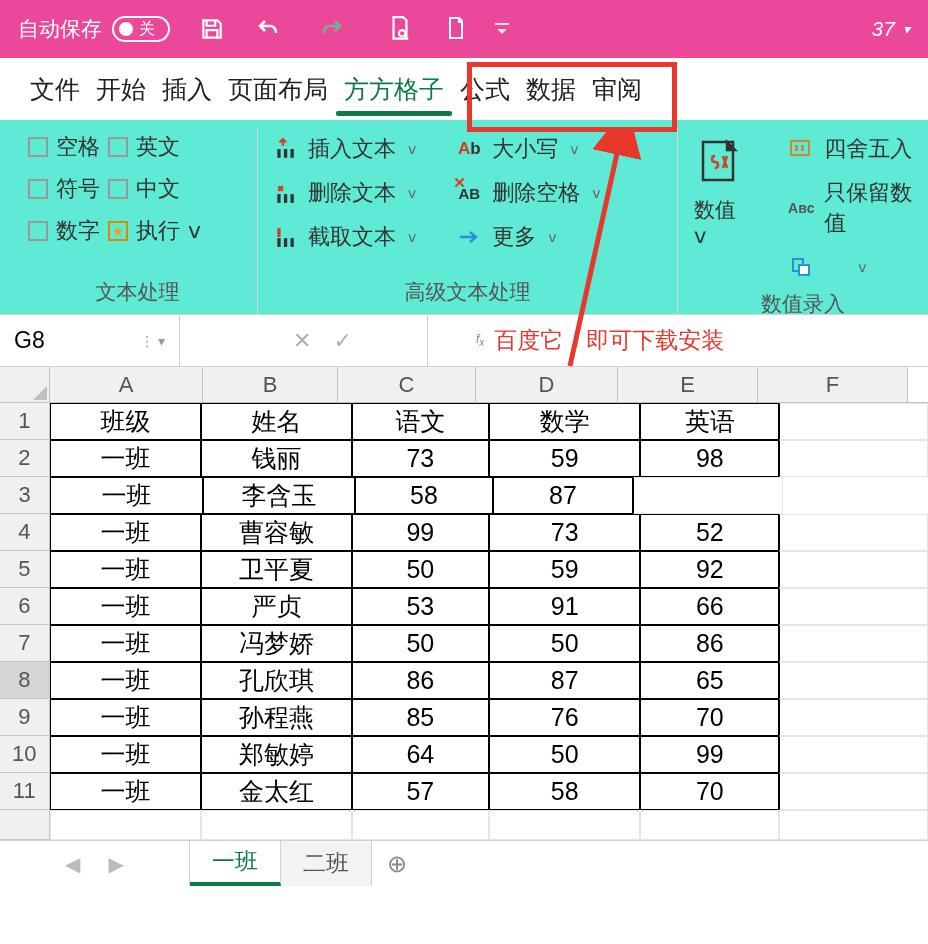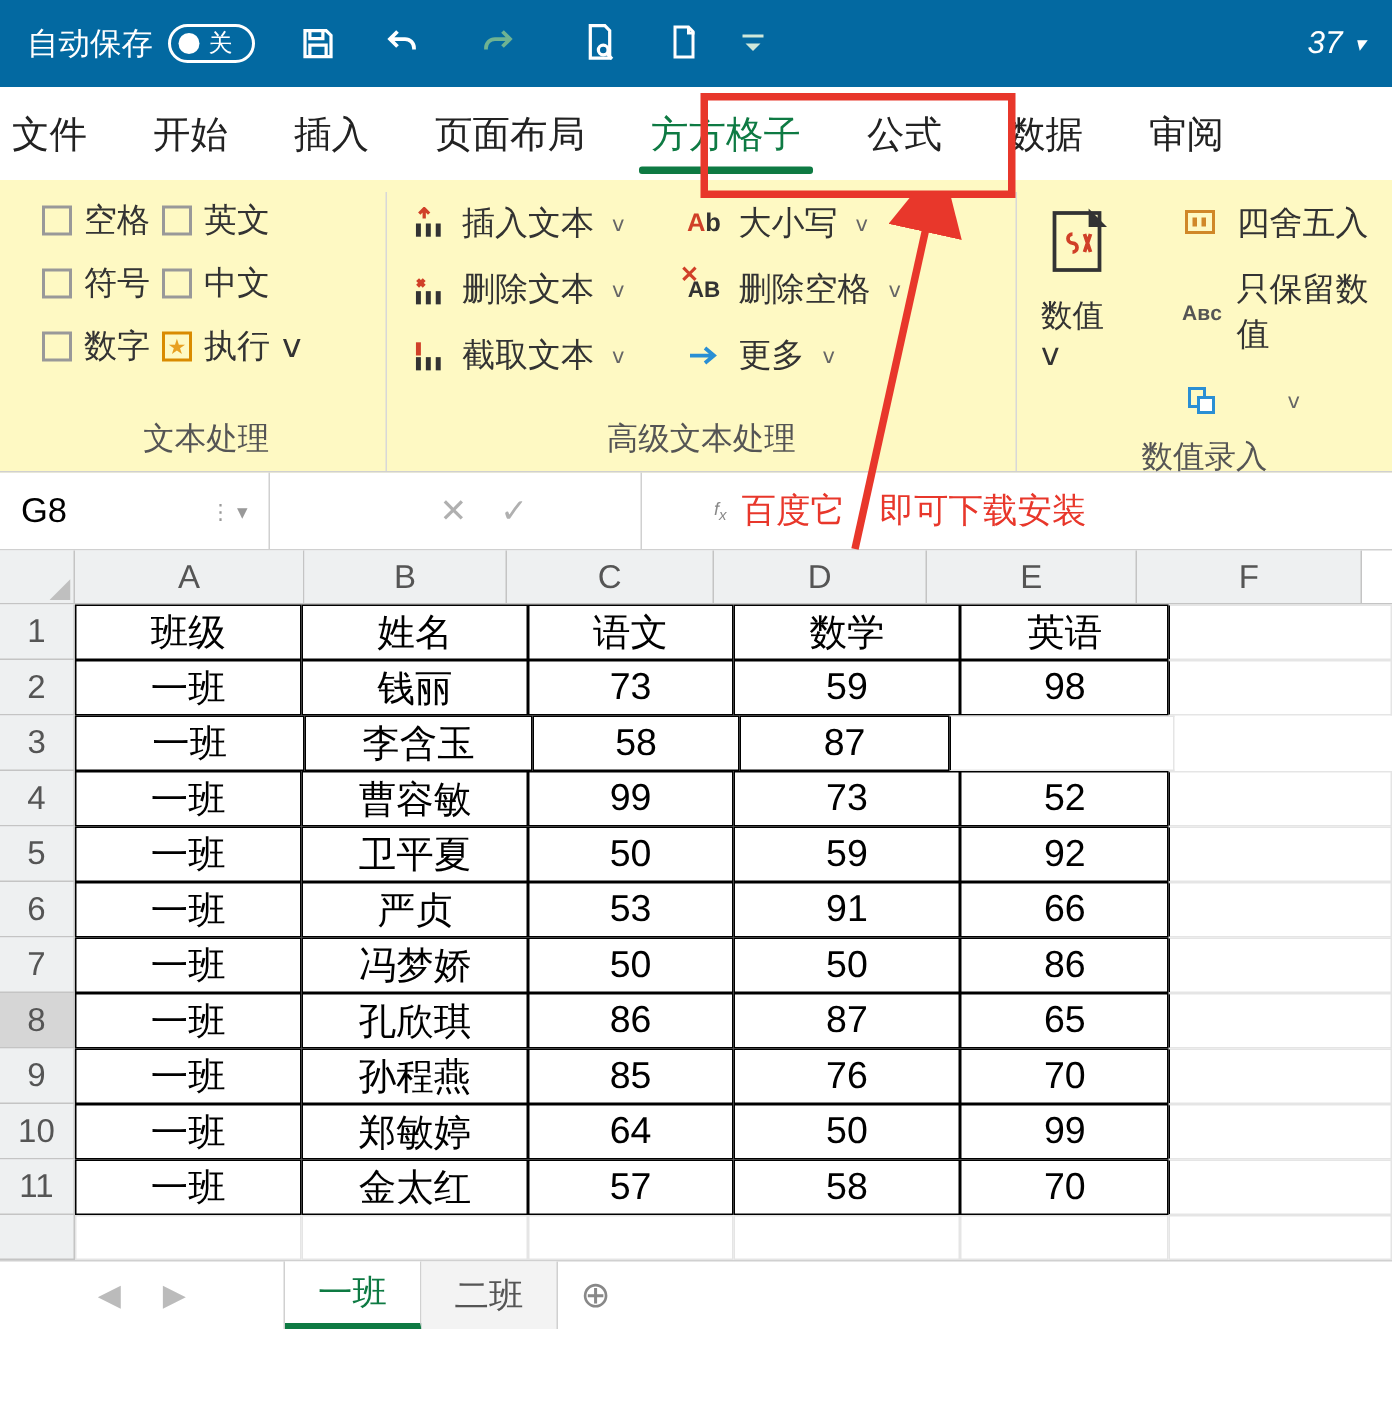--- a/index.html
+++ b/index.html
@@ -1,32 +1,32 @@
 <!DOCTYPE html>
 <html><head>
 <meta charset="utf-8">
 <style>
   * { box-sizing: border-box; margin: 0; padding: 0; }
   body { font-family: "Microsoft YaHei", Arial, sans-serif; width: 928px; height: 944px; background: #fff; overflow: hidden; position: relative; }
   
-  .titlebar { background: #0369a1; height: 58px; display: flex; align-items: center; padding: 0 18px; color: #fff; font-size: 21px; }
+  .titlebar { background: #ec4899; height: 58px; display: flex; align-items: center; padding: 0 18px; color: #fff; font-size: 21px; }
   .autosave { display: flex; align-items: center; gap: 10px; }
   .toggle { width: 58px; height: 26px; border: 2px solid #fff; border-radius: 13px; display: flex; align-items: center; padding: 0 5px; position: relative; }
   .toggle .dot { width: 14px; height: 14px; background: #fff; border-radius: 50%; }
   .toggle .txt { color: #fff; font-size: 16px; margin-left: 6px; }
   .ticon { margin-left: 28px; width: 28px; height: 28px; display: flex; align-items: center; justify-content: center; cursor: pointer; }
   .tright { margin-left: auto; display: flex; align-items: center; gap: 8px; font-size: 21px; font-style: italic; }
   
-  .ribbon-tabs { height: 62px; display: flex; align-items: center; padding: 0 0; gap: 28px; border-bottom: 0; position: relative; }
+  .ribbon-tabs { height: 62px; display: flex; align-items: center; padding: 0 22px; border-bottom: 0; position: relative; }
   .rtab { font-size: 25px; color: #222; padding: 8px 8px; cursor: pointer; position: relative; }
   .rtab.active { color: #0e7a43; }
   .rtab.active::after { content:""; position:absolute; left:0; right:0; bottom:-2px; height:5px; background:#0e7a43; border-radius:2px; }
   .redbox { position: absolute; border: 5px solid #e8372b; width: 210px; height: 70px; left: 467px; top: 62px; pointer-events:none; z-index:5; }
   
-  .ribbon { background:#fef9c3; border-bottom: 1px solid #d0d0d0; height: 195px; display: flex; padding: 8px 0 0 18px; }
+  .ribbon { background:#5eead4; border-bottom: 1px solid #d0d0d0; height: 195px; display: flex; padding: 8px 0 0 18px; }
   .rgroup { display:flex; flex-direction:column; justify-content:space-between; padding: 4px 10px 4px 10px; border-right:1px solid #d8d8d8; }
   .rgroup:last-child { border-right:none; }
   .rgroup-label { text-align:center; font-size:21px; color:#555; padding: 6px 0 4px; }
   .gtop { display:flex; gap: 8px; flex:1; }
   .chkcol { display:flex; flex-direction:column; gap: 12px; }
   .chk { display:flex; align-items:center; gap:8px; font-size:22px; color:#333; cursor:pointer; }
   .chkbox { width:20px; height:20px; border:2px solid #999; }
   .chkbox.star { border-color:#d98b00; position:relative; }
   .chkbox.star::after { content:"★"; color:#e8a020; position:absolute; left:50%; top:50%; transform:translate(-50%,-52%); font-size:14px; }
   .btncol { display:flex; flex-direction:column; gap: 10px; }

